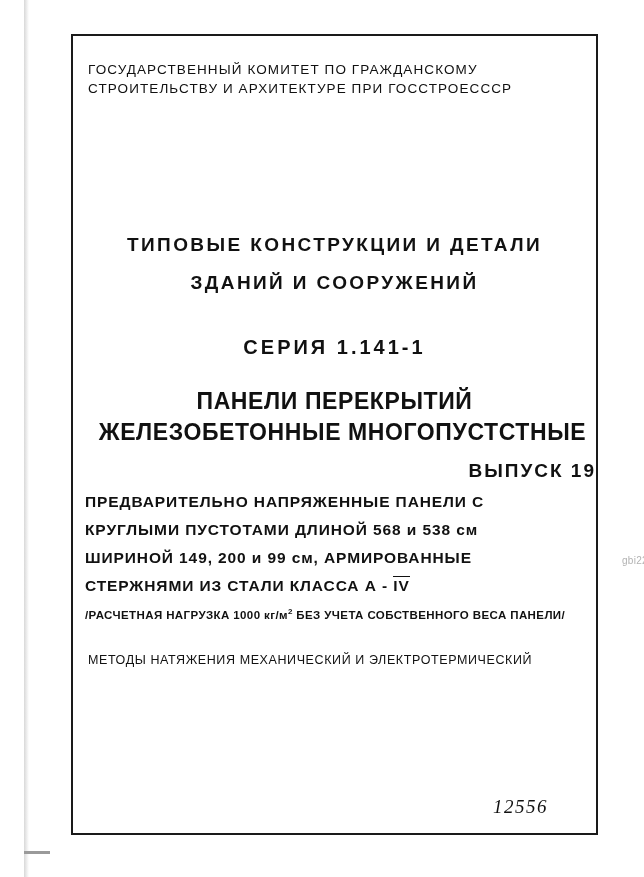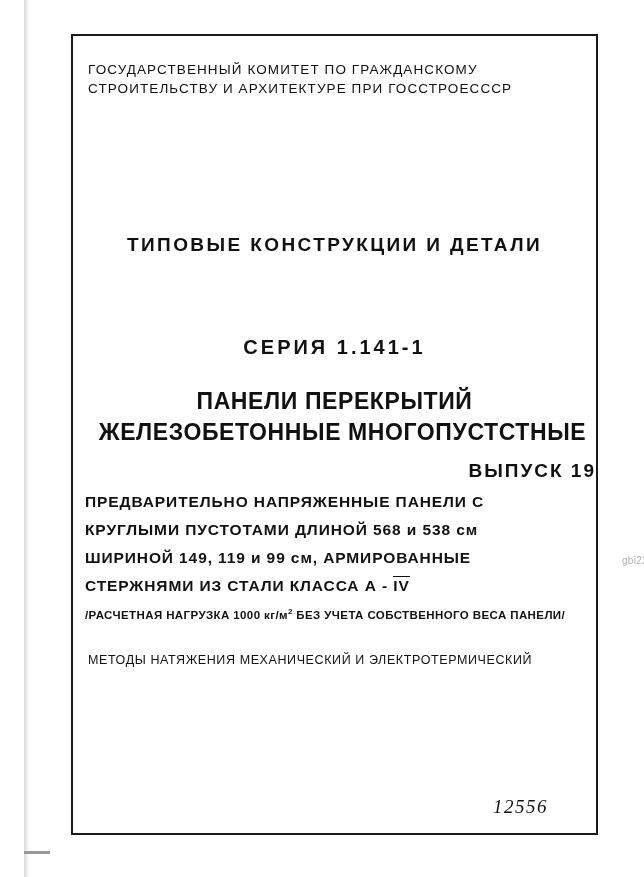--- a/index.html
+++ b/index.html
@@ -222,34 +222,35 @@
   <div class="scan-edge" id="scan-edge-bottom-left"></div>
 
   <div id="document-frame">
 
     <div class="txt" id="header-line-1">ГОСУДАРСТВЕННЫЙ КОМИТЕТ ПО ГРАЖДАНСКОМУ</div>
 
     <div class="txt" id="header-line-2">СТРОИТЕЛЬСТВУ И АРХИТЕКТУРЕ ПРИ ГОССТРОЕСССР</div>
 
     <div class="txt" id="title-line-1">ТИПОВЫЕ КОНСТРУКЦИИ И ДЕТАЛИ</div>
 
+    <div class="txt" id="title-line-2">ЗДАНИЙ И СООРУЖЕНИЙ</div>
 
     <div class="txt" id="series-line">СЕРИЯ 1.141-1</div>
 
     <div class="txt" id="product-line-1">ПАНЕЛИ ПЕРЕКРЫТИЙ</div>
 
     <div class="txt" id="product-line-2">ЖЕЛЕЗОБЕТОННЫЕ МНОГОПУСТСТНЫЕ</div>
 
     <div class="txt" id="issue-line">ВЫПУСК 19</div>
 
     <div class="txt" id="desc-line-1">ПРЕДВАРИТЕЛЬНО НАПРЯЖЕННЫЕ ПАНЕЛИ С</div>
 
     <div class="txt" id="desc-line-2">КРУГЛЫМИ ПУСТОТАМИ ДЛИНОЙ 568 и 538 см</div>
 
-    <div class="txt" id="desc-line-3">ШИРИНОЙ 149, 119 и 99 см, АРМИРОВАННЫЕ</div>
+    <div class="txt" id="desc-line-3">ШИРИНОЙ 149, 200 и 99 см, АРМИРОВАННЫЕ</div>
 
     <div class="txt" id="desc-line-4">
       <span>СТЕРЖНЯМИ ИЗ СТАЛИ КЛАССА А - </span><span class="roman-overline">IV</span>
     </div>
 
     <div class="txt" id="load-note">
       <span>/РАСЧЕТНАЯ НАГРУЗКА 1000 кг/м</span><sup>2</sup><span> БЕЗ УЧЕТА СОБСТВЕННОГО ВЕСА ПАНЕЛИ/</span>
     </div>
 
     <div class="txt" id="methods-line">МЕТОДЫ НАТЯЖЕНИЯ МЕХАНИЧЕСКИЙ И ЭЛЕКТРОТЕРМИЧЕСКИЙ</div>

